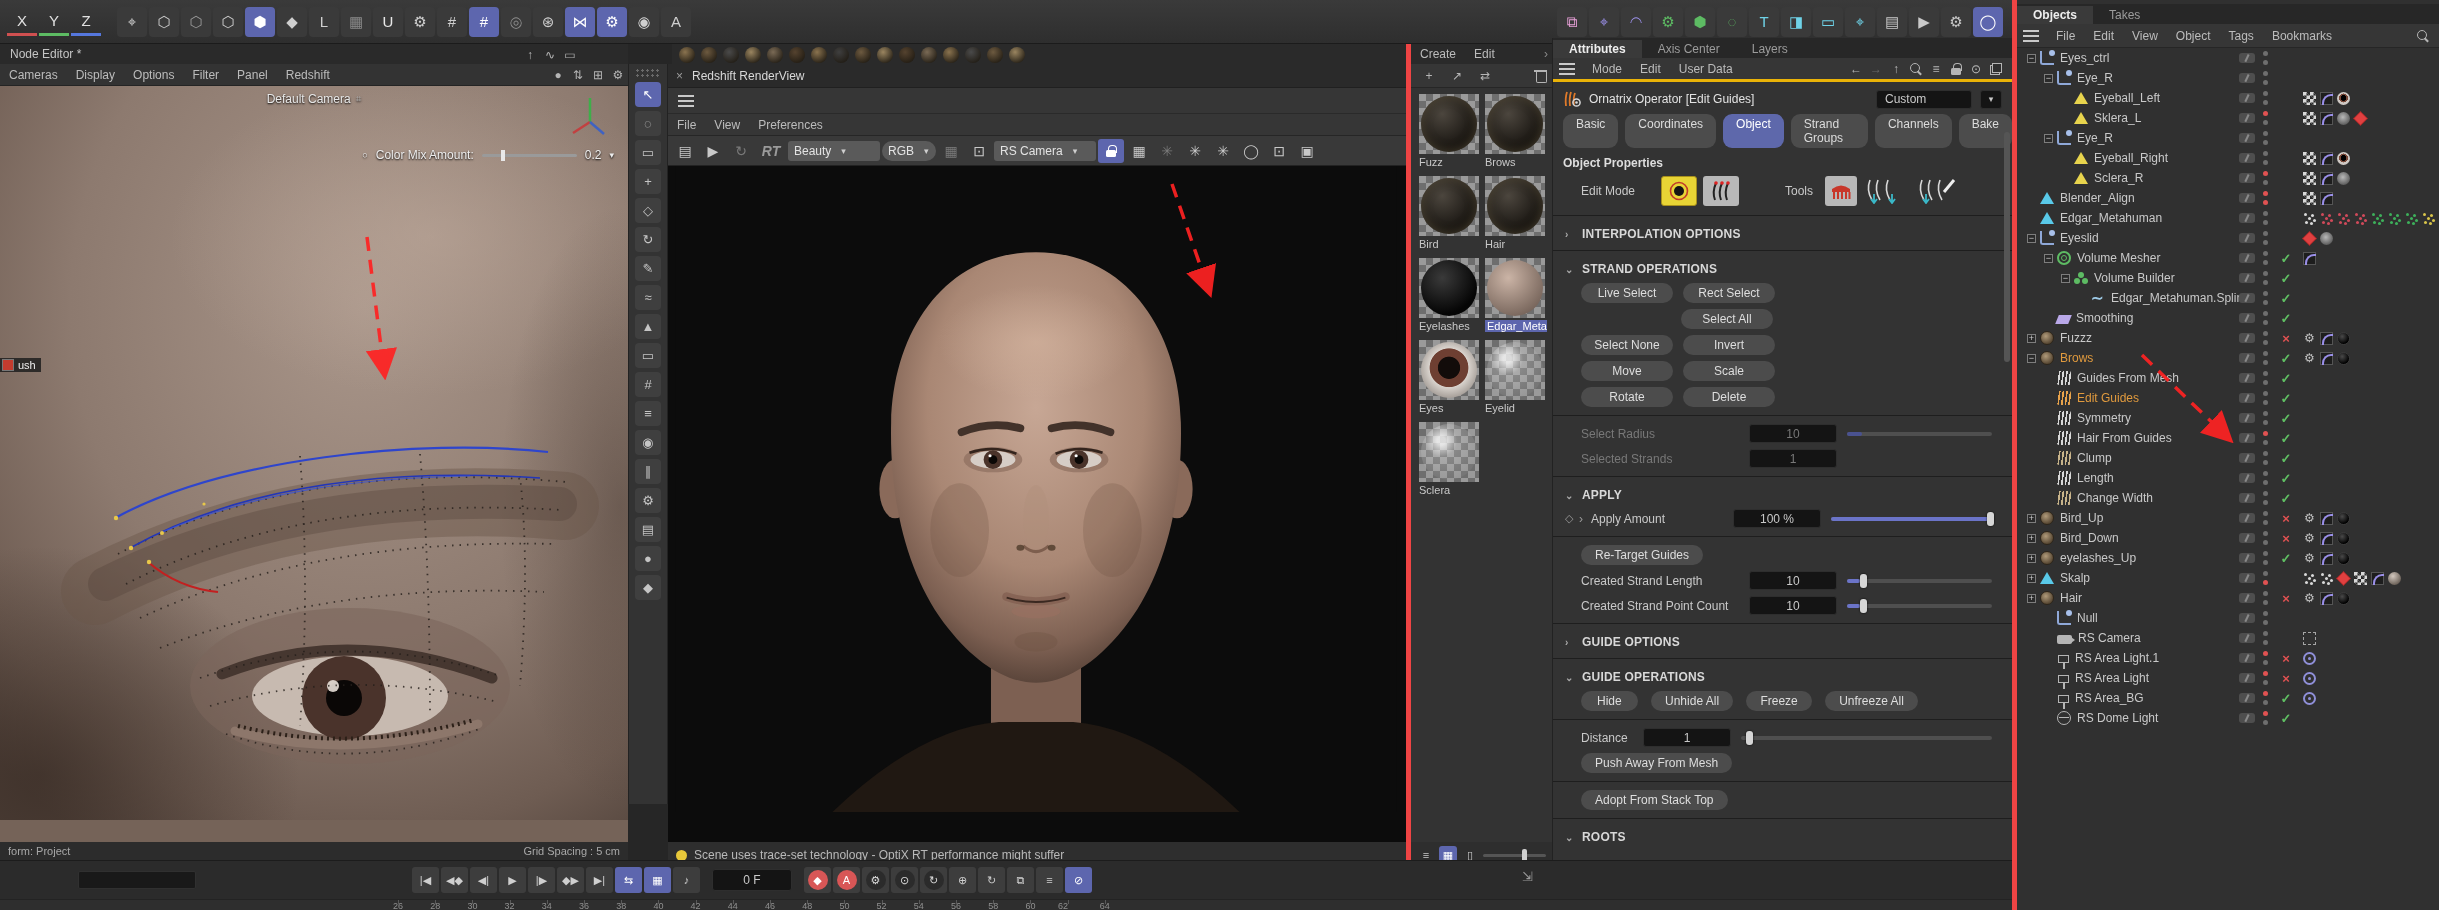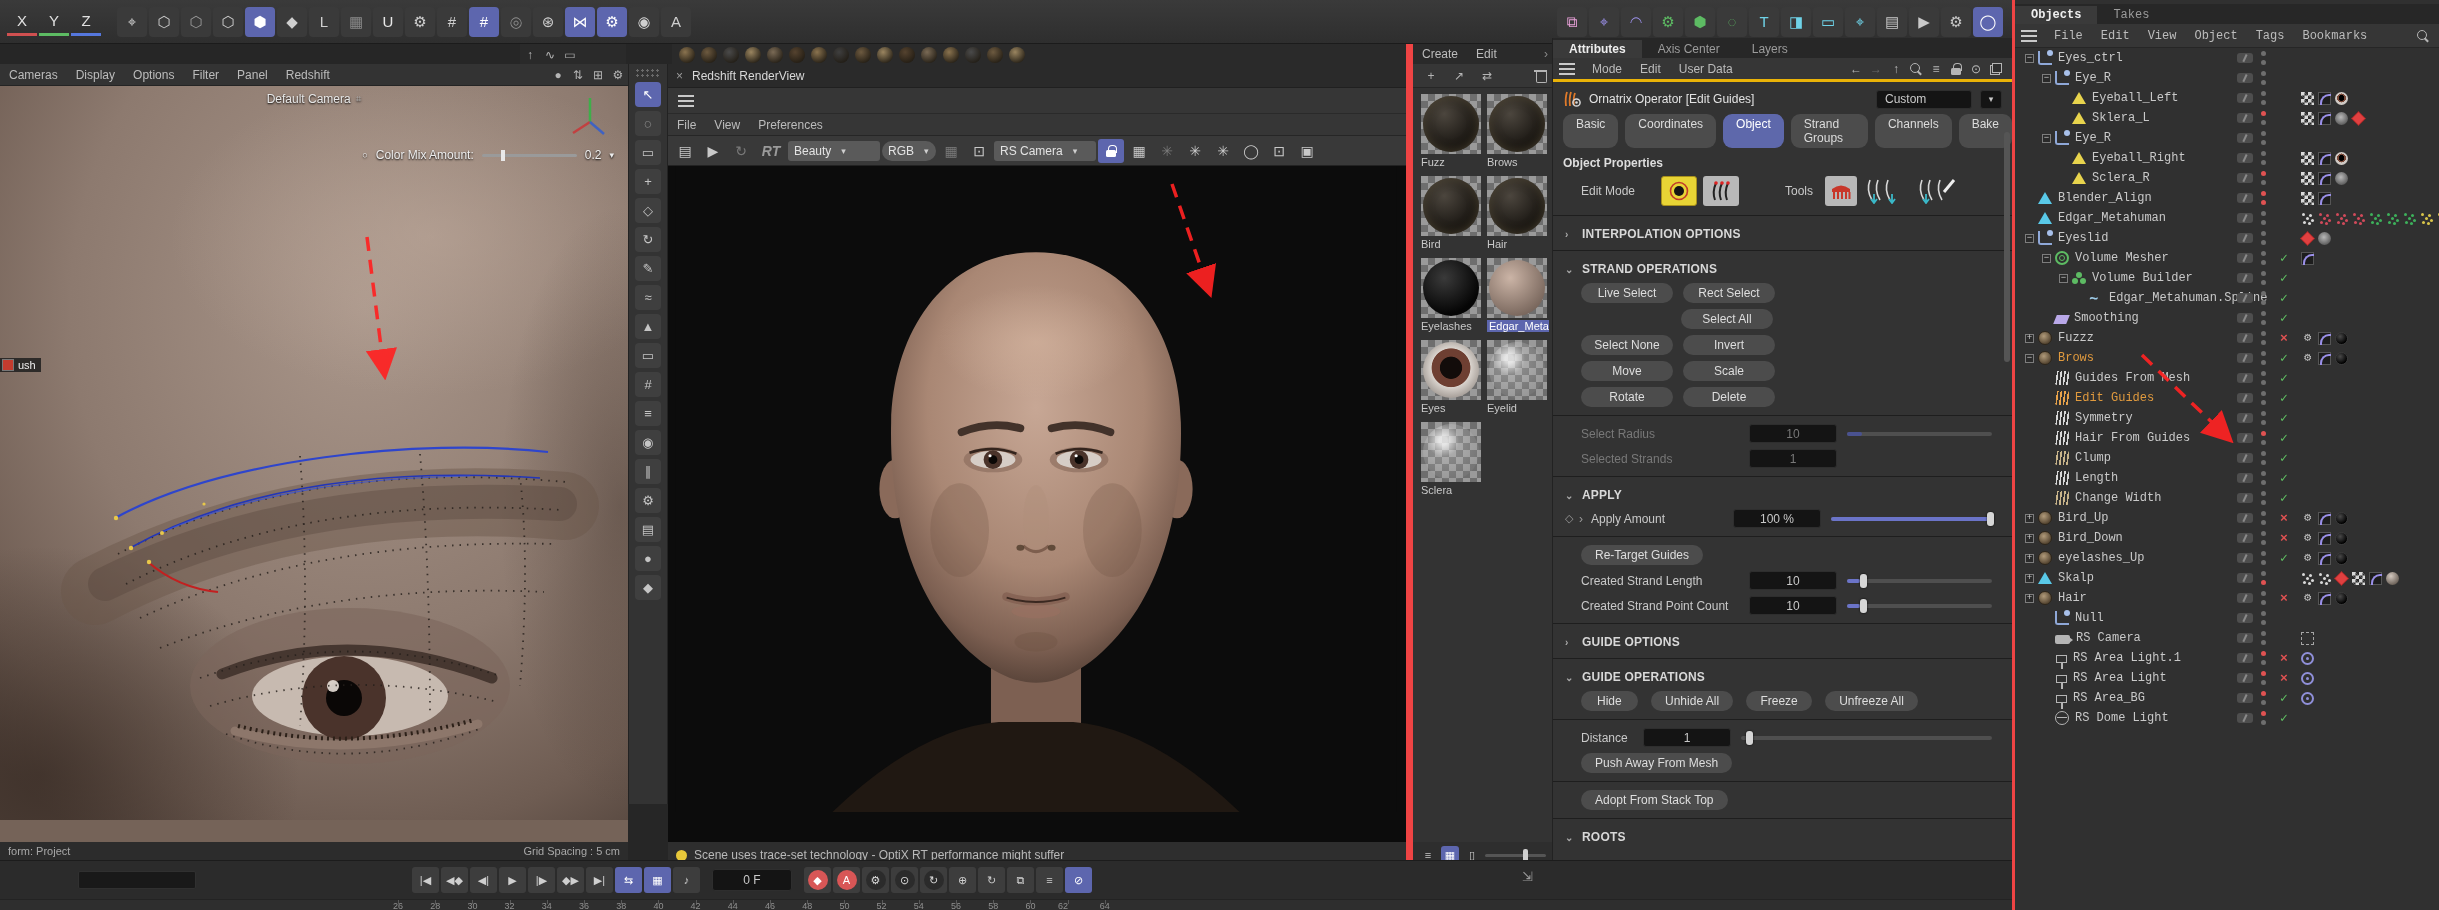--- a/index.html
+++ b/index.html
@@ -74,21 +74,21 @@
 #rv-bar{height:30px;display:flex;align-items:center;background:#393939;border-bottom:1px solid #222;padding-left:4px;gap:2px;}
 #rv-img{position:relative;flex:1;background:#0c0c0c;overflow:hidden;}
 #rv-status{height:26px;background:#2e2e2e;display:flex;align-items:center;padding:0 8px;gap:7px;font-size:12px;color:#b9b9b9;}
 .rvdd{height:20px;background:#5a5a5a;border-radius:3px;color:#e3e3e3;display:flex;align-items:center;padding:0 6px;gap:10px;font-size:12px;}
 .rvdd .car{font-size:9px;color:#cfcfcf;}
 .rvico{width:26px;height:24px;border-radius:3px;display:flex;align-items:center;justify-content:center;color:#c9c9c9;font-size:14px;flex:none;}
 .rvico.active{background:#5d66ae;color:#fff;}
 .rvico.dim{color:#7a7a7a;}
 
 
-#mats{left:1406px;top:44px;width:146px;height:824px;background:#333;border-left:7px solid #ef4444;display:flex;flex-direction:column;}
+#mats{left:1406px;top:44px;width:146px;height:824px;background:#333;border-left:5px solid #ef4444;display:flex;flex-direction:column;}
 #mat-menu{height:20px;display:flex;align-items:center;background:#2a2a2a;font-size:12px;}
 #mat-bar{height:24px;display:flex;align-items:center;gap:8px;padding-left:8px;background:#363636;border-bottom:1px solid #262626;}
 #mat-grid{flex:1;padding:6px 0 0 8px;display:grid;grid-template-columns:66px 66px;grid-auto-rows:82px;}
 .mtile{width:62px;}
 .msphere{width:60px;height:60px;position:relative;
  background-image:linear-gradient(45deg,#6e6e6e 25%,transparent 25%,transparent 75%,#6e6e6e 75%),linear-gradient(45deg,#6e6e6e 25%,transparent 25%,transparent 75%,#6e6e6e 75%);
  background-position:0 0,7px 7px;background-size:14px 14px;background-color:#9a9a9a;}
 .msphere i{position:absolute;inset:2px;border-radius:50%;}
 .mlabel{font-size:11px;color:#c9c9c9;margin-top:2px;white-space:nowrap;overflow:hidden;max-width:62px;}
 .mlabel.sel{background:#5d66ae;color:#fff;padding:0 2px;}
@@ -115,21 +115,21 @@
 .arow{display:flex;align-items:center;min-height:25px;padding-left:28px;padding-right:10px;}
 .alabel{width:168px;flex:none;color:#c9c9c9;}
 .alabel.dim{color:#787878;}
 .afield{width:88px;flex:none;}
 .afield.dim{color:#787878;}
 .btnrow{padding-left:28px;display:flex;flex-wrap:wrap;width:330px;}
 .btnrow .btn-pill{width:92px;text-align:center;padding:3px 0;}
 .emico{width:36px;height:30px;border-radius:3px;margin-right:6px;display:flex;align-items:center;justify-content:center;}
 
 
-#obj{left:2012px;top:0;width:427px;height:910px;background:#303030;border-left:3px solid #ef4444;font-family:Liberation Mono, monospace;}
+#obj{left:2012px;top:0;width:427px;height:910px;background:#303030;border-left:5px solid #ef4444;}
 #obj-menu{height:24px;display:flex;align-items:center;background:#363636;border-bottom:1px solid #262626;padding:0 6px;}
 #otree{position:relative;font-size:12px;}
 .orow{position:relative;height:20px;display:flex;align-items:center;}
 .orow .nm{margin-left:6px;white-space:nowrap;}
 .orow .nm.sel{color:#e09a3e;}
 .exp{width:9px;height:9px;border:1px solid #7d7d7d;background:#2a2a2a;color:#ccc;font-size:9px;line-height:7px;text-align:center;flex:none;margin-right:4px;}
 .rx{position:absolute;display:flex;align-items:center;gap:4px;}
 .slashp{width:16px;height:10px;border-radius:3px;background:#4e4e4e;position:relative;}
 .slashp::after{content:"";position:absolute;left:7px;top:1px;width:1.5px;height:8px;background:#8a8a8a;transform:rotate(25deg);}
 .vd{width:6px;height:14px;position:relative;}
@@ -235,20 +235,23 @@
         <span class="tbico" style="color: rgb(111, 211, 232);">◨</span>
         <span class="tbico" style="color: rgb(111, 211, 232);">▭</span>
         <span class="tbico" style="color: rgb(111, 211, 232);">⌖</span>
         <span class="tbico" style="color: rgb(201, 201, 201);">▤</span>
         <span class="tbico" style="color: rgb(201, 201, 201);">▶</span>
         <span class="tbico" style="color: rgb(201, 201, 201);">⚙</span>
         <span class="tbico active">◯</span>
       </div>
   </div>
 
+  <div id="lv-tab" class="abs">
+      <span>Node Editor *</span>
+    </div>
   <div id="row2small" class="abs">
       <span class="smico">↑</span>
       <span class="smico">∿</span>
       <span class="smico">▭</span>
     </div>
   <div id="brushrow" class="abs">
       <span class="brushdot" style="background: radial-gradient(circle at 38% 32%, rgb(138, 115, 79), rgb(31, 26, 18) 85%);"></span>
       <span class="brushdot" style="background: radial-gradient(circle at 38% 32%, rgb(109, 90, 64), rgb(31, 26, 18) 85%);"></span>
       <span class="brushdot" style="background: radial-gradient(circle at 38% 32%, rgb(74, 74, 74), rgb(31, 26, 18) 85%);"></span>
       <span class="brushdot" style="background: radial-gradient(circle at 38% 32%, rgb(154, 133, 96), rgb(31, 26, 18) 85%);"></span>

